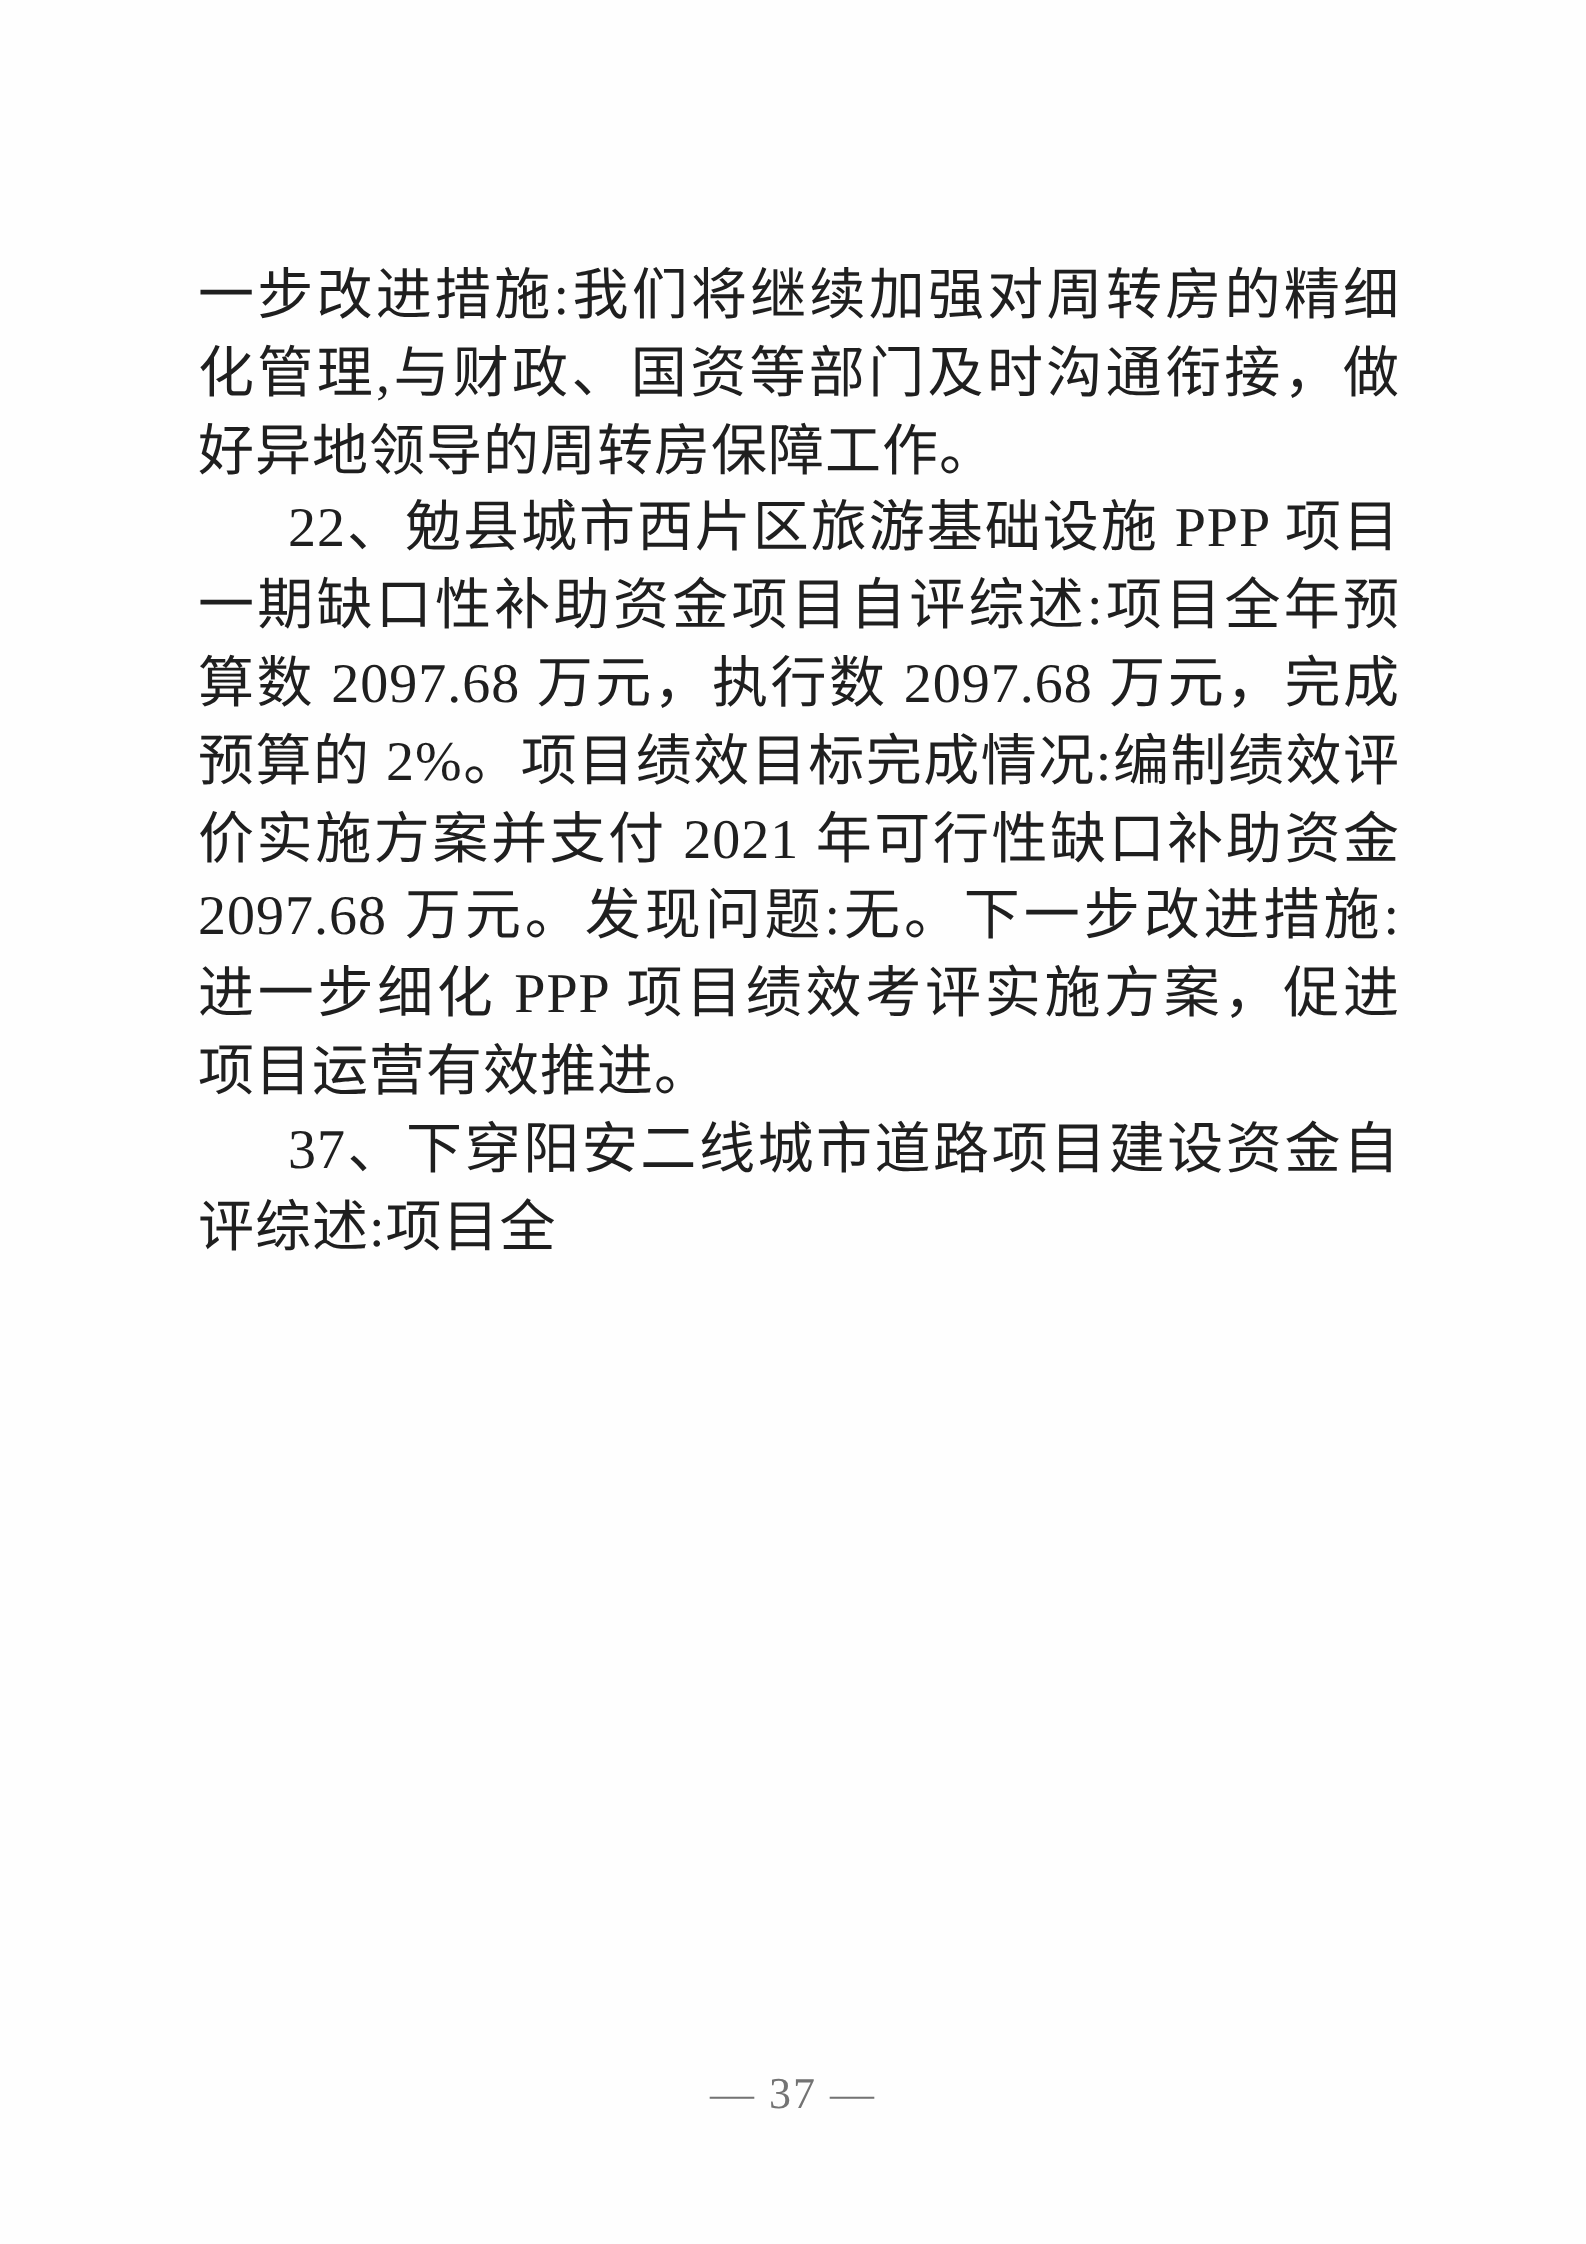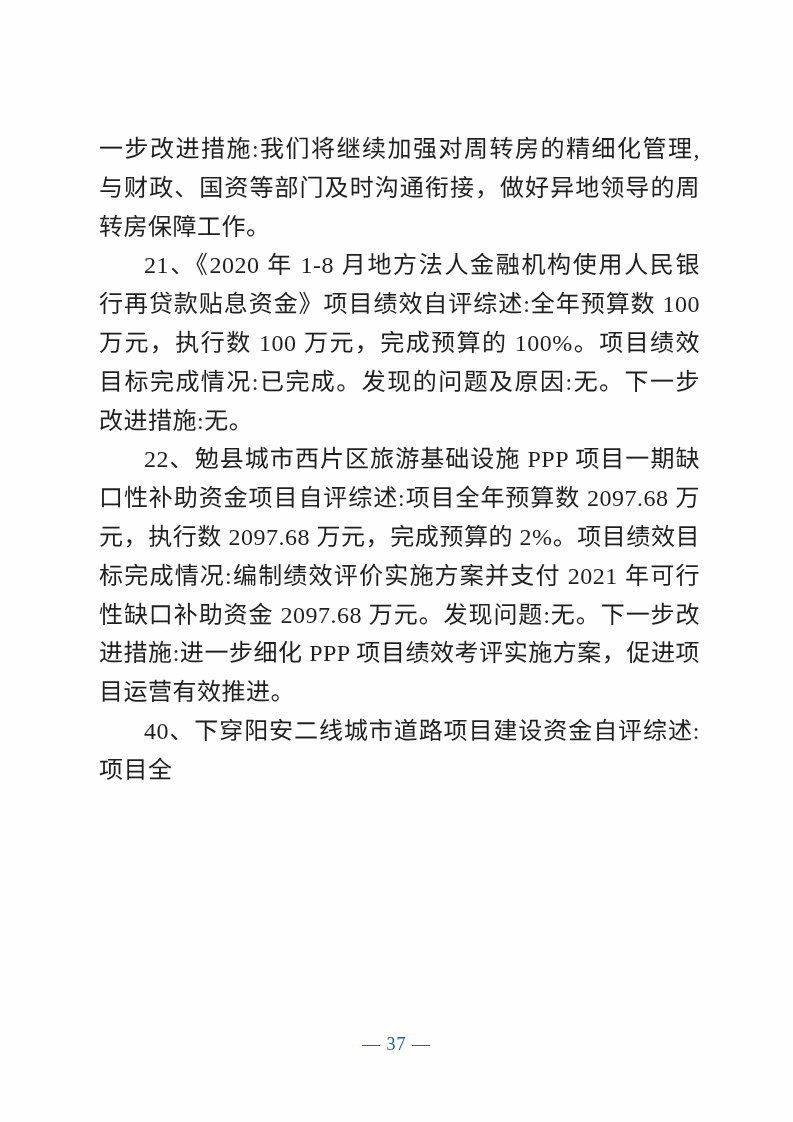--- a/index.html
+++ b/index.html
@@ -20,54 +20,53 @@
     background: #fefefe;
   }
   .text-block {
     position: absolute;
     left: 99px;
     top: 130px;
     width: 601px;
   }
   .para {
     margin: 0;
-    font-size: 24px;
+    font-size: 28px;
     line-height: 38.8px;
     color: #1f1f1f;
     text-align: justify;
     text-justify: inter-ideograph;
     letter-spacing: 0.5px;
     word-break: break-all;
   }
   .para.indent {
     text-indent: 45px;
   }
   .page-footer {
     position: absolute;
     top: 1034px;
     left: 0;
     width: 100%;
     text-align: center;
   }
   .page-number {
-    font-size: 18px;
-    color: #0369a1;
+    font-size: 22px;
+    color: #737373;
     letter-spacing: 1px;
     font-family: "Liberation Serif", "DejaVu Serif", serif;
   }
 </style>
 </head>
 <body>
 
 <div class="page">
 
   <main class="text-block">
     <p class="para">一步改进措施:我们将继续加强对周转房的精细化管理,与财政、国资等部门及时沟通衔接，做好异地领导的周转房保障工作。</p>
-    <p class="para indent">21、《2020 年 1-8 月地方法人金融机构使用人民银行再贷款贴息资金》项目绩效自评综述:全年预算数 100 万元，执行数 100 万元，完成预算的 100%。项目绩效目标完成情况:已完成。发现的问题及原因:无。下一步改进措施:无。</p>
     <p class="para indent">22、勉县城市西片区旅游基础设施 PPP 项目一期缺口性补助资金项目自评综述:项目全年预算数 2097.68 万元，执行数 2097.68 万元，完成预算的 2%。项目绩效目标完成情况:编制绩效评价实施方案并支付 2021 年可行性缺口补助资金 2097.68 万元。发现问题:无。下一步改进措施:进一步细化 PPP 项目绩效考评实施方案，促进项目运营有效推进。</p>
-    <p class="para indent">40、下穿阳安二线城市道路项目建设资金自评综述:项目全</p>
+    <p class="para indent">37、下穿阳安二线城市道路项目建设资金自评综述:项目全</p>
   </main>
 
   <footer class="page-footer">
     <span class="page-number">— 37 —</span>
   </footer>
 
 </div>
 
 </body></html>

